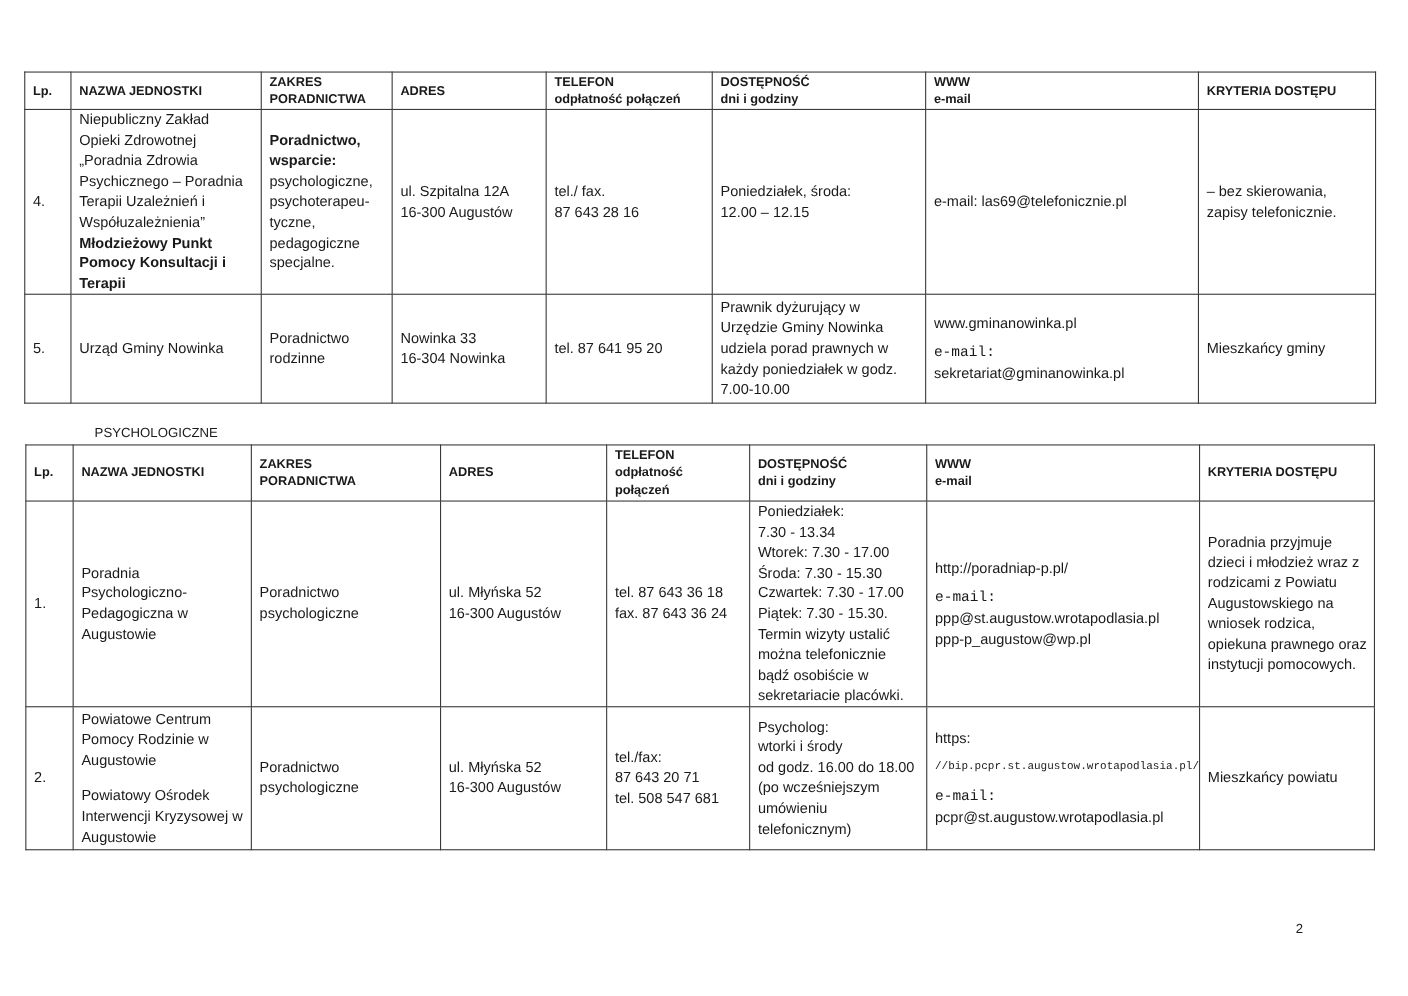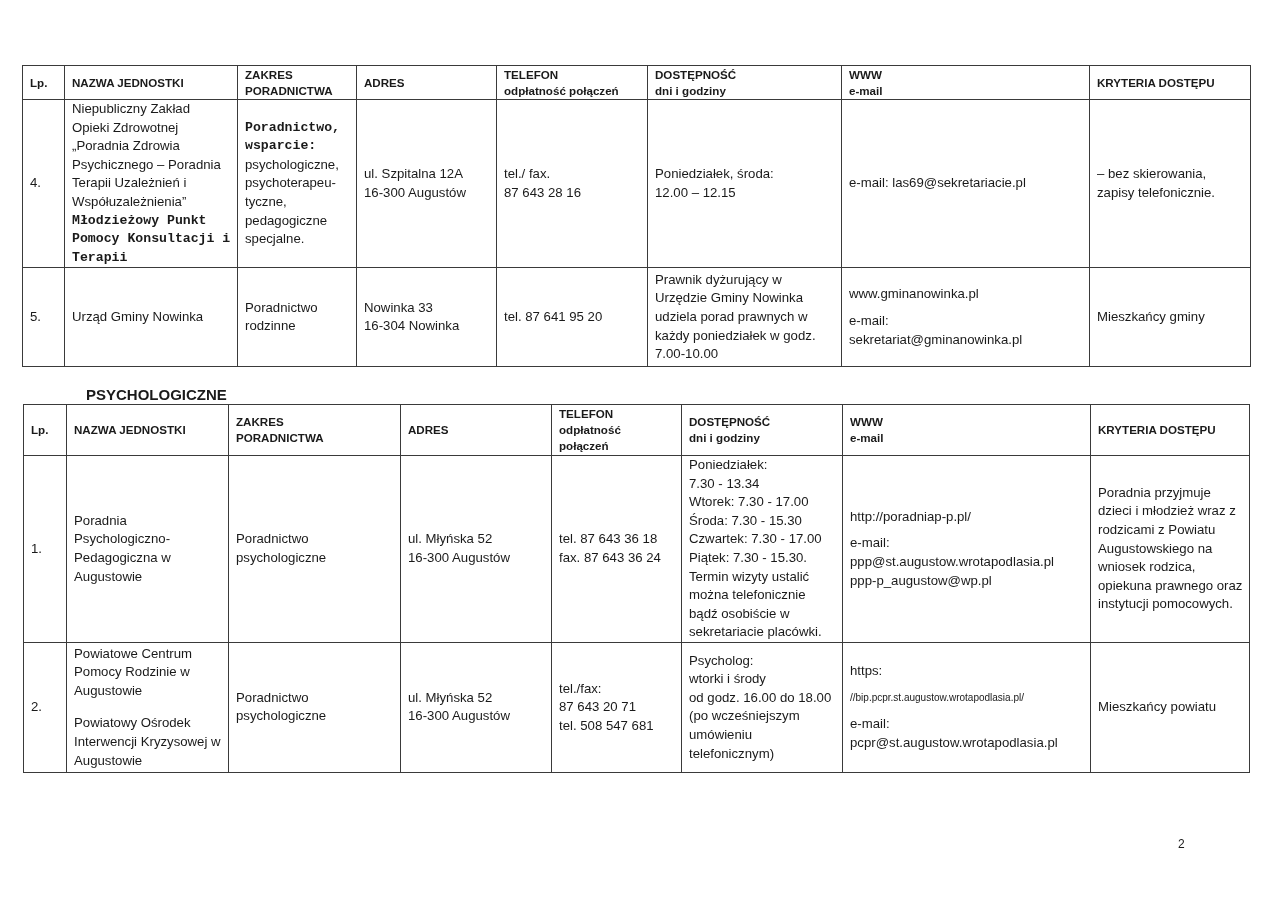--- a/index.html
+++ b/index.html
@@ -21,34 +21,34 @@
     line-height: 18.6px;
     text-align: left;
     font-weight: normal;
     word-wrap: break-word;
   }
   table.grid th {
     font-weight: bold;
     font-size: 11.6px;
     line-height: 16px;
   }
-  .b { font-weight: bold; font-family: Liberation Mono, monospace; }
+  .b { font-weight: bold; }
   .para { display: block; }
-  .gap { margin-top: 8px; }
+  .gap { margin-top: 8px; font-family: Liberation Mono, monospace; }
   #t1 { left: 22px; top: 65px; width: 1228px; }
   #t2 { left: 23px; top: 404px; width: 1226px; }
   #t1 thead tr { height: 34px; }
   #t1 .r4 { height: 168px; }
   #t1 .r5 { height: 99px; }
   #t2 thead tr { height: 51px; }
   #t2 .r1 { height: 186px; }
   #t2 .r2 { height: 130px; }
   .section-title {
     position: absolute; left: 86px; top: 386px;
-    font-weight: bold; font-size: 15px;
+    font-weight: normal; font-size: 12px;
   }
   .page-number {
     position: absolute; left: 1178px; top: 837px;
     font-size: 12px;
   }
   .nowrap { white-space: nowrap; }
   .small { font-size: 10px; }
 </style>
 </head>
 <body>
@@ -104,21 +104,21 @@
         <span class="para">16-300 Augustów</span>
       </td>
       <td>
         <span class="para">tel./ fax.</span>
         <span class="para">87 643 28 16</span>
       </td>
       <td>
         <span class="para">Poniedziałek, środa:</span>
         <span class="para">12.00 – 12.15</span>
       </td>
-      <td><span>e-mail: las69@sekretariacie.pl</span></td>
+      <td><span>e-mail: las69@telefonicznie.pl</span></td>
       <td>– bez skierowania, zapisy telefonicznie.</td>
     </tr>
     <tr class="r5">
       <td>5.</td>
       <td>Urząd Gminy Nowinka</td>
       <td>Poradnictwo rodzinne</td>
       <td>
         <span class="para">Nowinka 33</span>
         <span class="para">16-304 Nowinka</span>
       </td>

